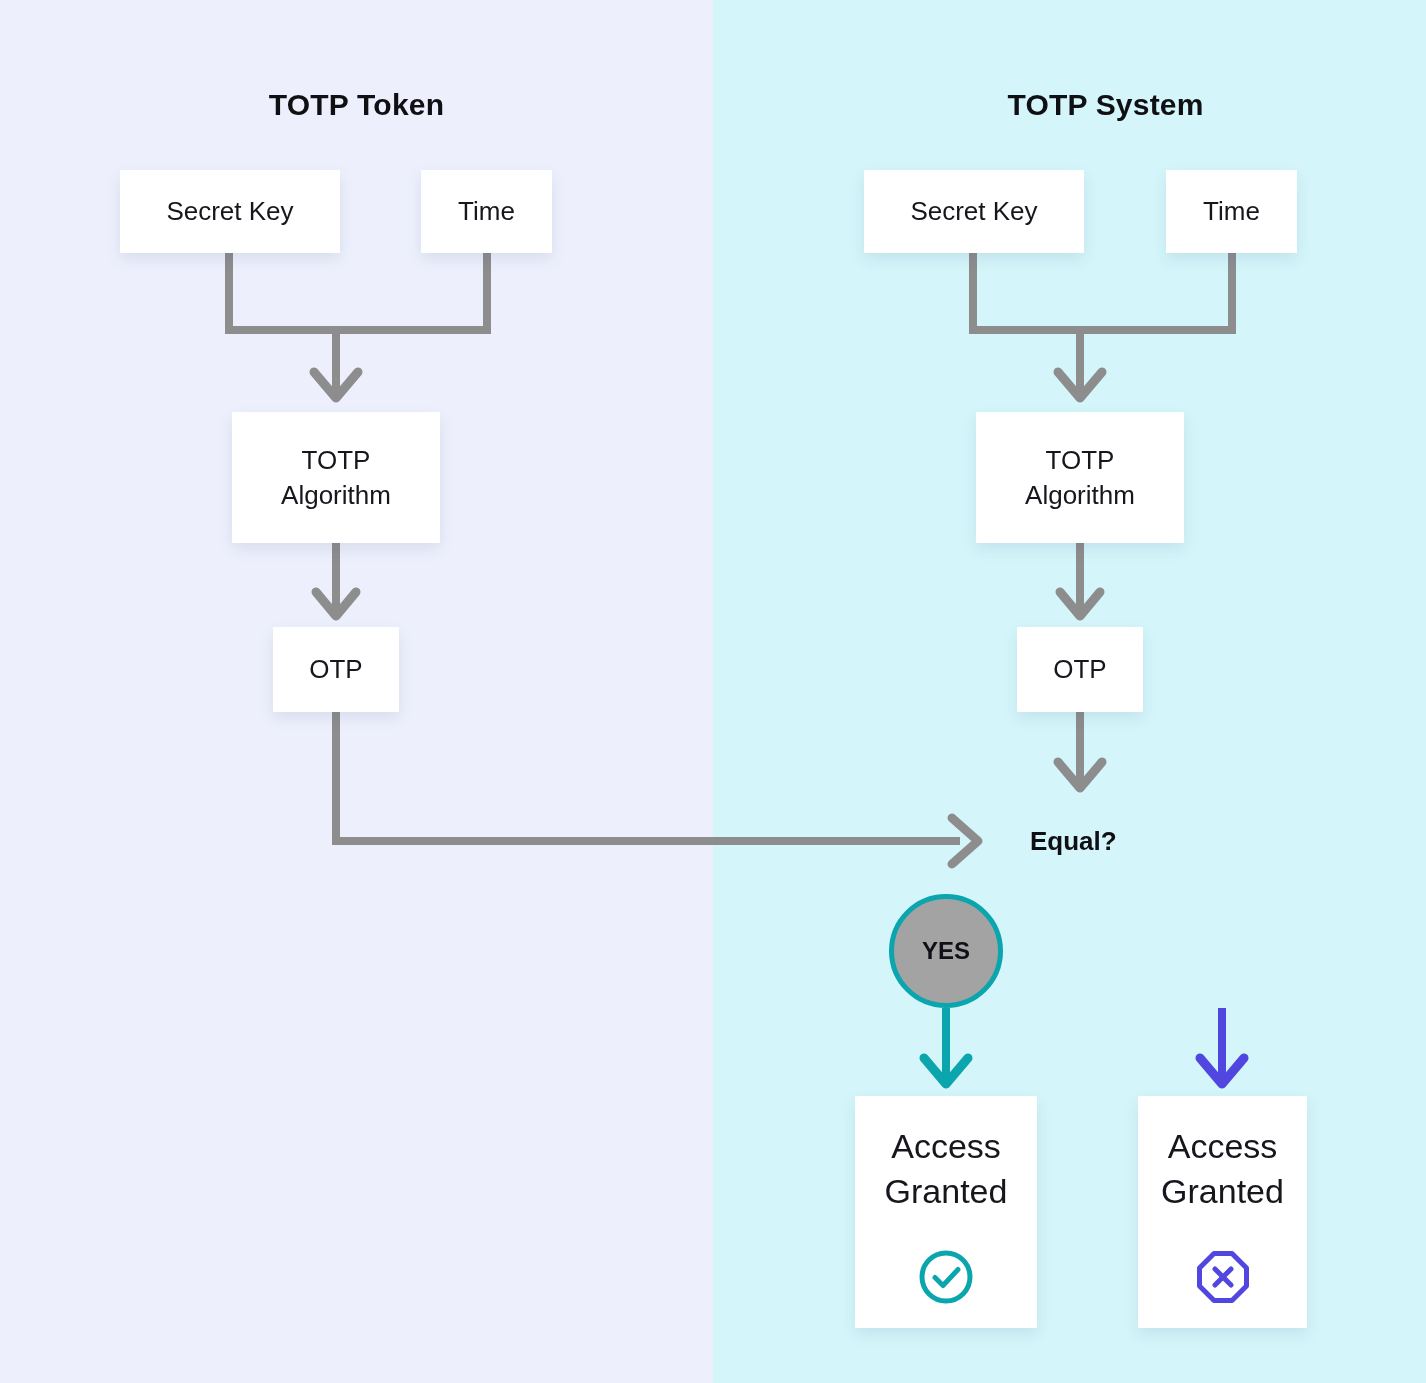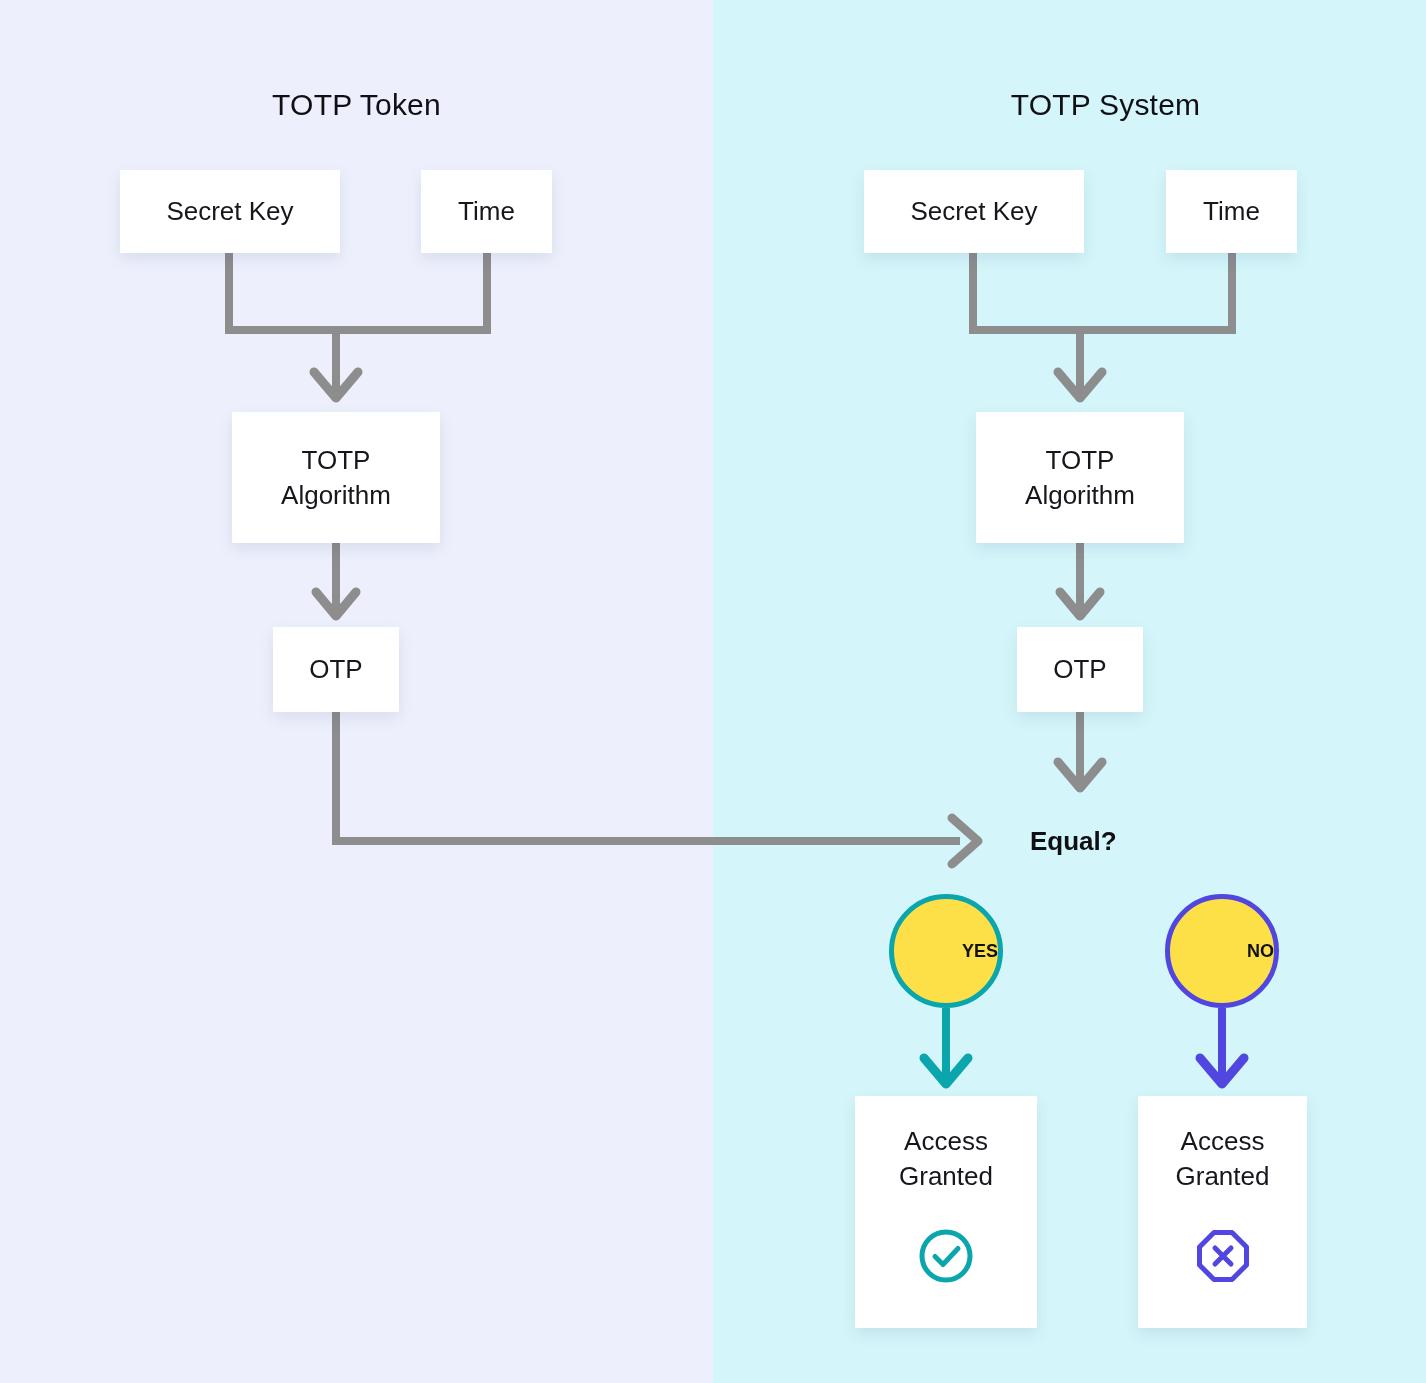--- a/index.html
+++ b/index.html
@@ -32,21 +32,21 @@
     width: 713px;
     background: #d4f6fa;
     padding-left: 24px;
   }
   .panel-title {
     position: absolute;
     top: 88px;
     width: 100%;
     text-align: center;
     font-size: 30px;
-    font-weight: normal;
+    font-weight: bold;
     color: #101014;
     letter-spacing: 0.2px;
   }
   .node {
     position: absolute;
     background: #ffffff;
     box-shadow: 0 6px 14px rgba(40, 55, 110, 0.10);
     display: flex;
     align-items: center;
     justify-content: center;
@@ -69,38 +69,38 @@
     font-size: 26px;
     font-weight: bold;
     color: #0f0f14;
     white-space: nowrap;
   }
   .decision {
     position: absolute;
     width: 114px;
     height: 114px;
     border-radius: 50%;
-    background: #fde047;
+    background: #a3a3a3;
     display: flex;
     align-items: center;
-    justify-content: flex-end;
-    font-size: 18px;
+    justify-content: center;
+    font-size: 24px;
     font-weight: bold;
     color: #101016;
     box-sizing: border-box;
   }
   #decision-yes { border: 5px solid #0ba5ae; }
   #decision-no  { border: 5px solid #5146e0; }
   .outcome {
     flex-direction: column;
     padding-top: 28px;
     justify-content: flex-start;
   }
   .outcome-label {
-    font-size: 26px;
+    font-size: 34px;
     line-height: 1.33;
     color: #16161c;
   }
   .outcome-icon {
     margin-top: 34px;
     line-height: 0;
   }
 </style>
 </head>
 <body>
@@ -184,23 +184,20 @@
   <div class="node" style="left:1017px; top:627px; width:126px; height:85px;">
     <span>OTP</span>
   </div>
 
   <div class="equal-label" style="left:1030px; top:826px;">Equal?</div>
 
   <div class="decision" id="decision-yes" style="left:889px; top:894px;">
     <span>YES</span>
   </div>
 
-  <div class="decision" id="decision-no" style="left:1165px; top:894px;">
-    <span>NO</span>
-  </div>
 
   <div class="node outcome" style="left:855px; top:1096px; width:182px; height:232px;">
     <span class="outcome-label">Access</span>
     <span class="outcome-label">Granted</span>
     <span class="outcome-icon">
       <svg width="58" height="58" viewBox="0 0 58 58">
         <circle cx="29" cy="29" r="24" fill="none" stroke="#0ba5ae" stroke-width="5"></circle>
         <path d="M18,29.5 L26,37.5 L41,21.5" fill="none" stroke="#0ba5ae" stroke-width="5" stroke-linecap="round" stroke-linejoin="round"></path>
       </svg>
     </span>

